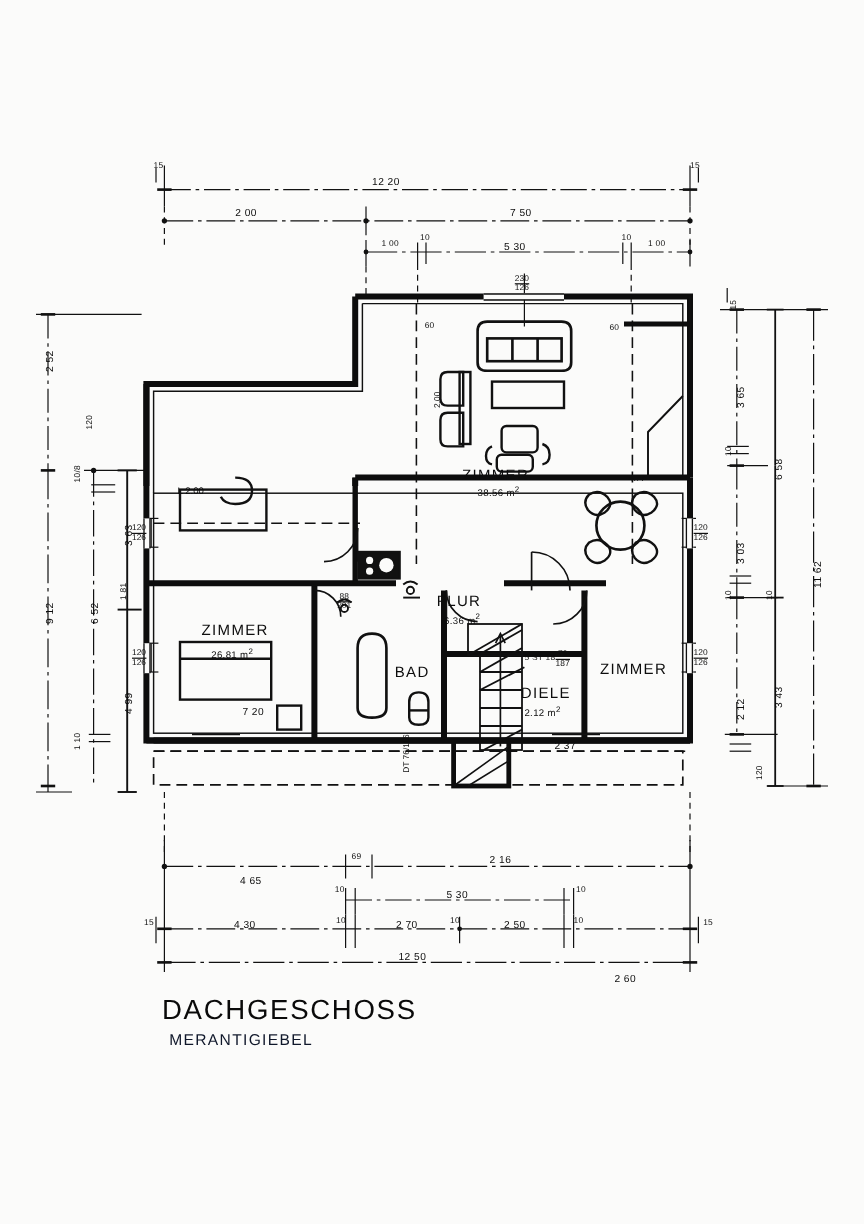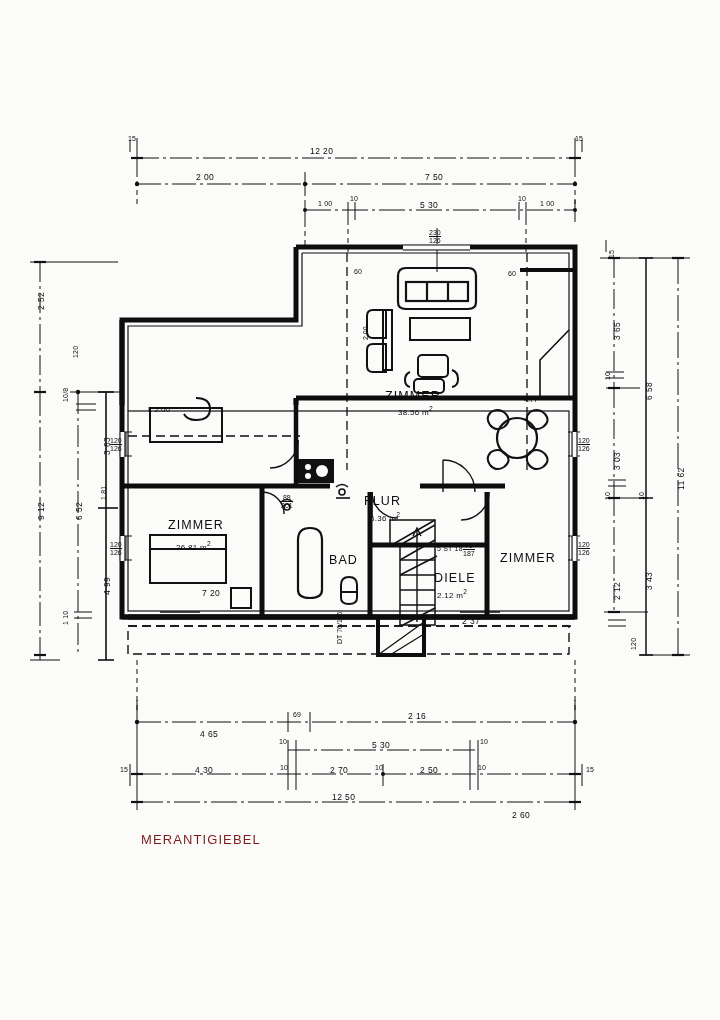--- a/index.html
+++ b/index.html
@@ -14,21 +14,21 @@
   .lbl{position:absolute;white-space:nowrap;color:#0d0d0d;}
   .dim{font-size:8.5px;letter-spacing:.4px;}
   .dim-s{font-size:7px;letter-spacing:.2px;}
   .room{font-size:12.5px;letter-spacing:1.1px;}
   .area{font-size:8px;letter-spacing:.3px;}
   .note{font-size:7px;}
   .rot90{transform:rotate(-90deg);transform-origin:left top;}
 
   #title-block{position:absolute;left:135px;top:828px;}
   #title-main{font-size:23px;letter-spacing:1.4px;color:#0a0a0a;}
-  #title-sub{font-size:13px;letter-spacing:1.1px;margin-top:4px;margin-left:6px;color:#7f1d1d;}
+  #title-sub{font-size:13px;letter-spacing:1.1px;margin-top:4px;margin-left:6px;color:#0f172a;}
 
   .frac{display:inline-block;text-align:center;line-height:1.02;font-size:7px;}
   .frac .b{border-top:1px solid #111;display:block;}
 </style>
 </head>
 <body>
 
 <div id="sheet">
 
   <svg id="plan" viewBox="0 0 720 1020" xmlns="http://www.w3.org/2000/svg">
@@ -483,16 +483,17 @@
   <div class="lbl dim-s" style="left:437px;top:545px;">5 ST 18</div>
 
   <div class="lbl" style="left:281px;top:494px;">
     <span class="frac"><span>88</span><span class="b">201</span></span>
   </div>
   <div class="lbl" style="left:463px;top:542px;">
     <span class="frac"><span>76</span><span class="b">187</span></span>
   </div>
 
   <div id="title-block">
+    <div id="title-main">DACHGESCHOSS</div>
     <div id="title-sub">MERANTIGIEBEL</div>
   </div>
 
 </div>
 
 </body></html>

